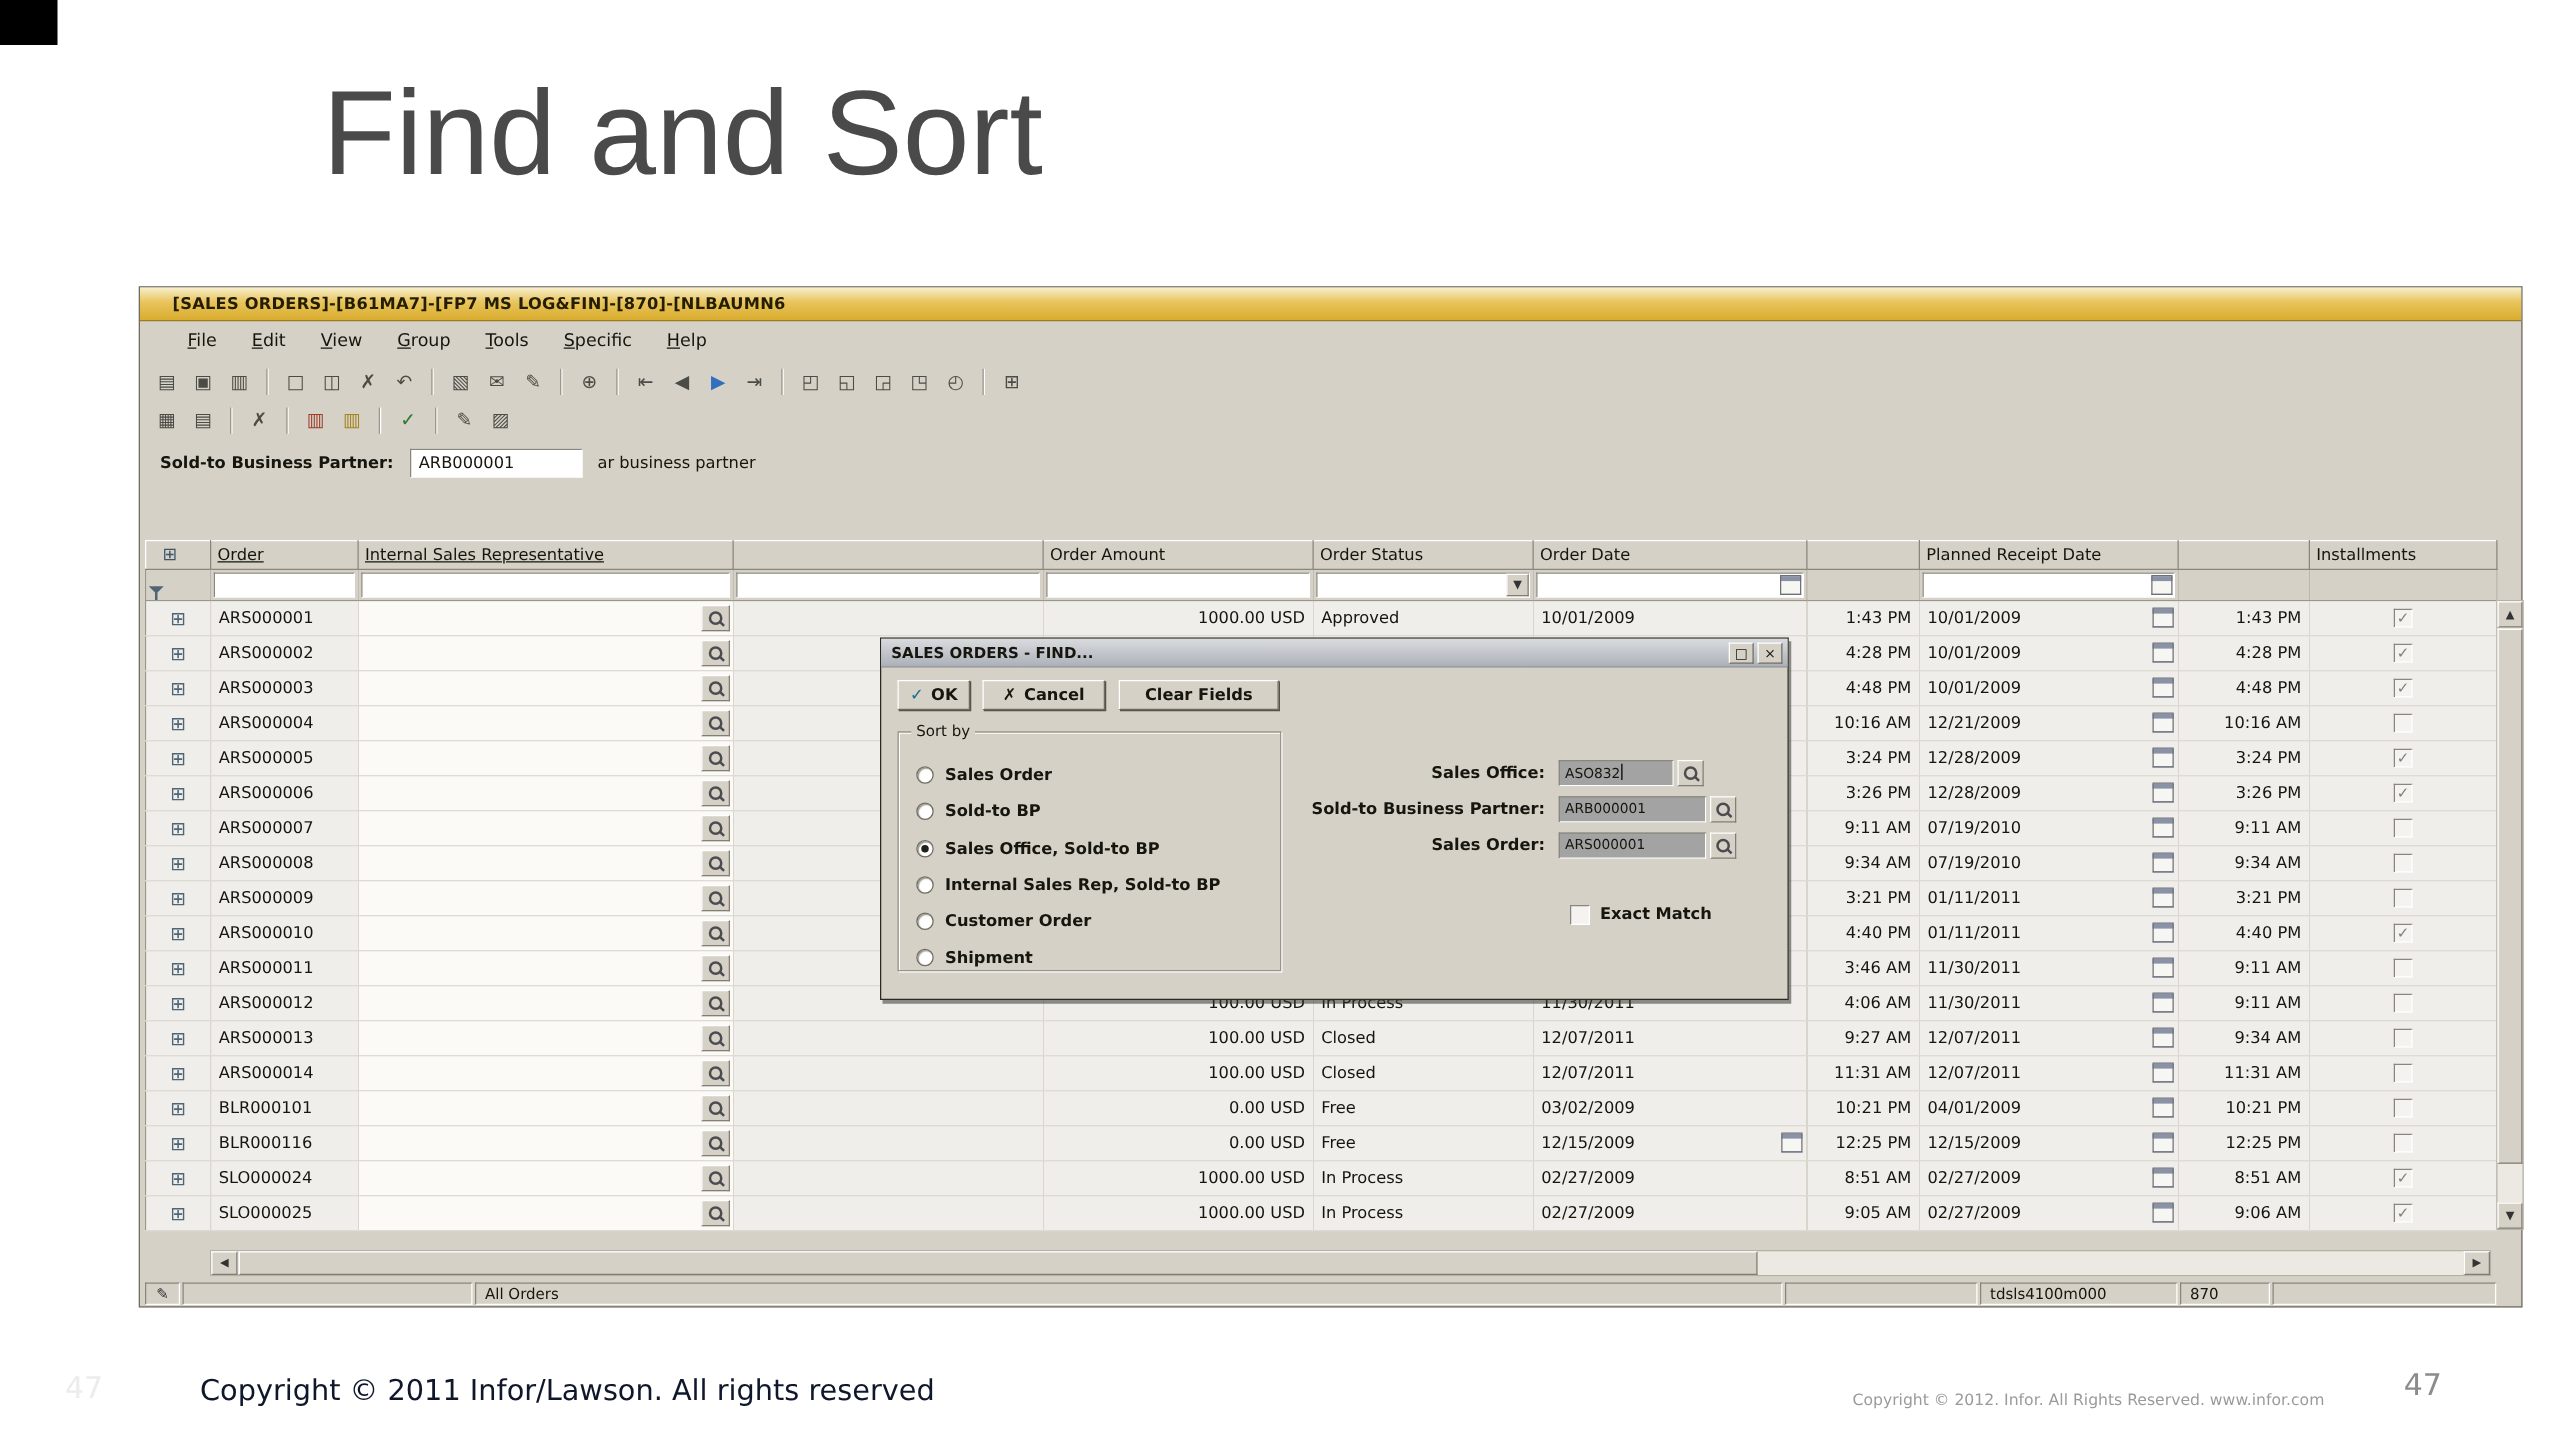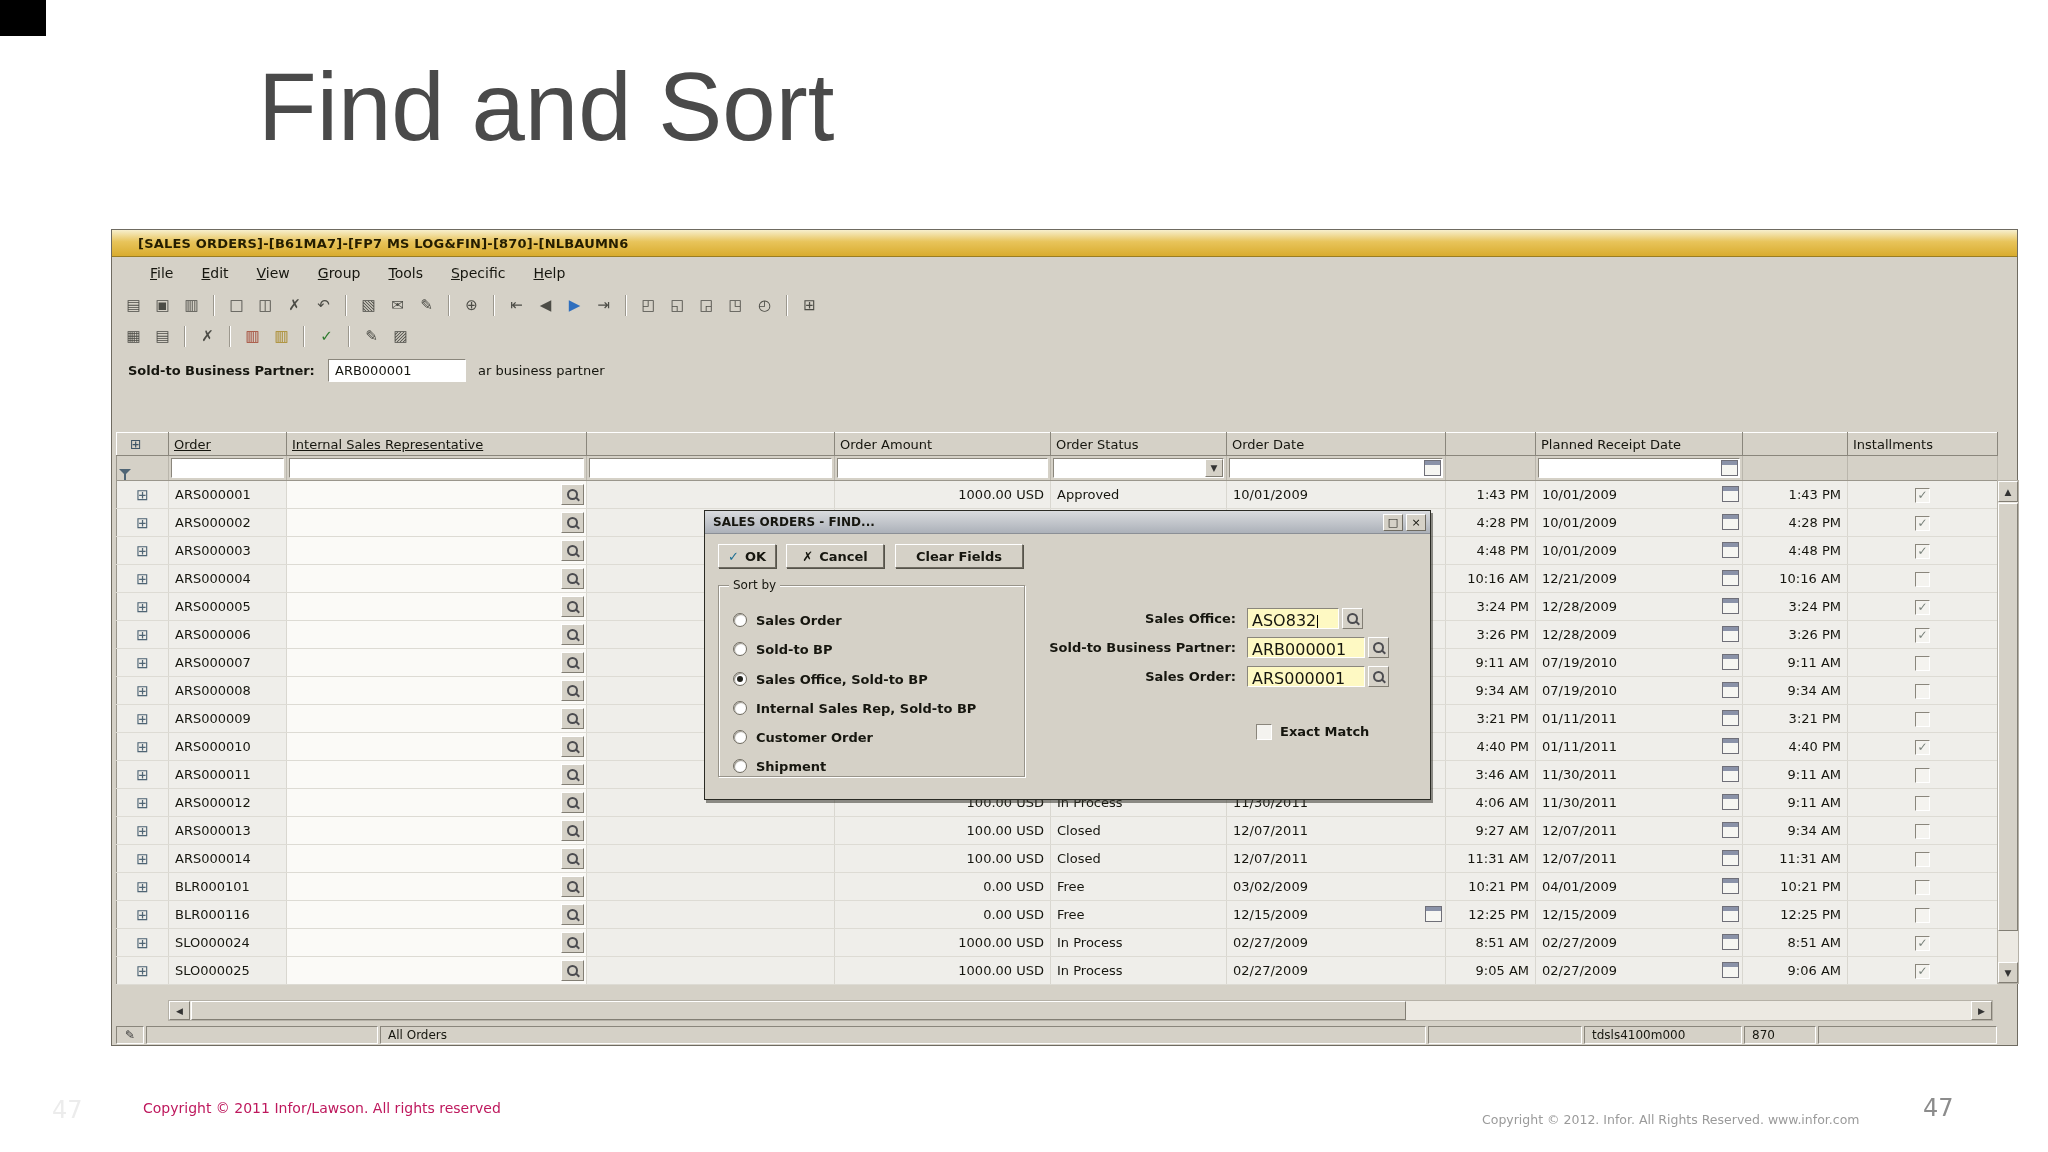--- a/index.html
+++ b/index.html
@@ -87,32 +87,32 @@
   .radio-row{position:absolute;left:14px;display:flex;align-items:center;gap:9px;height:18px}
   .radio-row:nth-of-type(1){top:25px}.radio-row:nth-of-type(2){top:54px}
   .radio-row:nth-of-type(3){top:84px}.radio-row:nth-of-type(4){top:113px}
   .radio-row:nth-of-type(5){top:142px}.radio-row:nth-of-type(6){top:171px}
   .radio{width:14px;height:14px;border-radius:50%;background:#fff;border:1px solid #6f6b61;box-shadow:inset 1px 1px 1px #9a968c;position:relative}
   .radio.sel::after{content:"";position:absolute;left:3px;top:3px;width:6px;height:6px;border-radius:50%;background:#20201a}
   .radio-label{font-size:13px;font-weight:bold}
   .dlg-field{position:absolute;left:0;right:0;height:21px}
   .fx0{top:97px}.fx1{top:126px}.fx2{top:155px}
   .dlg-label{position:absolute;left:0;width:531px;text-align:right;font-size:13px;font-weight:bold;top:3px}
-  .dlg-input{position:absolute;left:542px;height:21px;background:#fef9c3;border:1px solid;border-color:#8a867c #fff #fff #8a867c;font-size:16px;padding:2px 4px}
+  .dlg-input{position:absolute;left:542px;height:21px;background:#a3a3a3;border:1px solid;border-color:#8a867c #fff #fff #8a867c;font-size:11px;padding:2px 4px}
   .fx0 .dlg-input{width:92px}.fx1 .dlg-input,.fx2 .dlg-input{width:118px}
   .dlg-mag{position:absolute;top:0;width:21px;height:21px;background:#d5d1c7;border:1px solid;border-color:#fff #827e74 #827e74 #fff;display:flex;align-items:center;justify-content:center}
   .fx0 .dlg-mag{left:637px}.fx1 .dlg-mag,.fx2 .dlg-mag{left:663px}
   .caret{display:inline-block;width:1px;height:13px;background:#000;vertical-align:-2px;margin-left:1px}
   .exact-row{position:absolute;left:551px;top:213px;display:flex;align-items:flex-start;gap:8px}
   .exact-cbx{width:16px;height:16px;background:#f4f3ef;border:1px solid;border-color:#8a867c #fff #fff #8a867c}
   .exact-label{font-size:13px;font-weight:bold}
 
   
   .foot-page-left{position:absolute;left:52px;top:1096px;font-size:24px;color:#ececec}
-  .foot-copy-left{position:absolute;left:143px;top:1100px;font-size:14px;color:#be185d}
+  .foot-copy-left{position:absolute;left:160px;top:1100px;font-size:23px;color:#0f172a}
   .foot-copy-right{position:absolute;left:1482px;top:1112px;font-size:12.5px;color:#9a9a9a}
   .foot-page-right{position:absolute;left:1923px;top:1094px;font-size:24px;color:#8c8c8c}
 </style>
 </head>
 <body>
 
 <div class="corner"></div>
 <div class="slide-title">Find and Sort</div>
 
 <div class="window">

